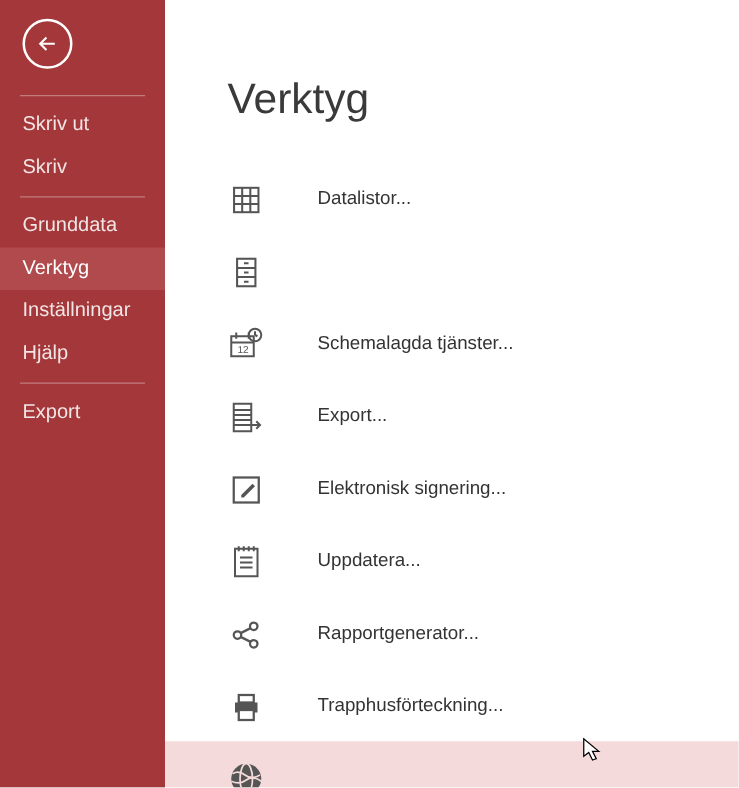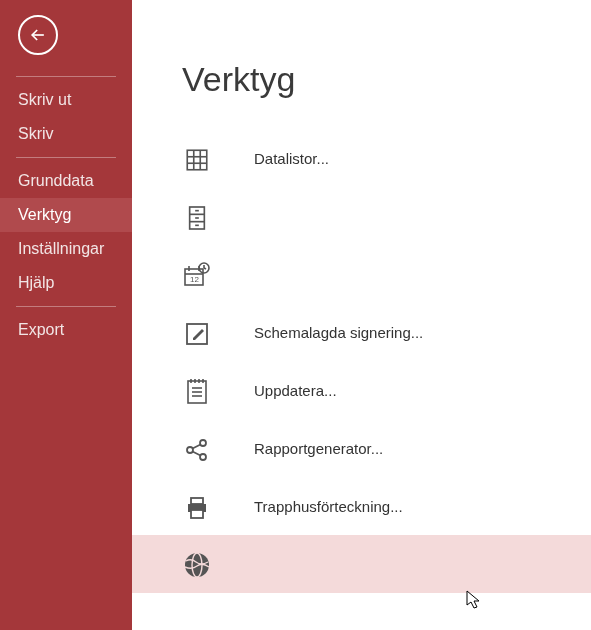--- a/index.html
+++ b/index.html
@@ -153,31 +153,46 @@
           <rect x="2" y="8" width="18" height="16"></rect>
           <line x1="2" y1="13" x2="20" y2="13"></line>
           <line x1="6" y1="5" x2="6" y2="10"></line>
             <line x1="16" y1="5" x2="16" y2="10"></line>
           <text x="7" y="21" font-size="8" fill="#555" stroke="none">12</text>
           <circle cx="21" cy="7" r="5"></circle>
             <line x1="21" y1="4" x2="21" y2="7"></line>
             <line x1="21" y1="7" x2="23" y2="8"></line>
         </svg>
       </span>
-    </div>
-
+      <span class="tool-label">Schemalagda tjänster...</span>
+    </div>
+
+    <div class="tool-item">
+      <span class="tool-icon">
+        <svg width="26" height="26" viewBox="0 0 26 26" fill="none" stroke="#555" stroke-width="1.6">
+          <rect x="3" y="2" width="14" height="22"></rect>
+          <line x1="3" y1="7" x2="17" y2="7"></line>
+            <line x1="3" y1="11" x2="17" y2="11"></line>
+            <line x1="3" y1="15" x2="17" y2="15"></line>
+            <line x1="3" y1="19" x2="17" y2="19"></line>
+          <path d="M17 19 L24 19"></path>
+            <path d="M21 16 L24 19 L21 22"></path>
+        </svg>
+      </span>
+      <span class="tool-label">Export...</span>
+    </div>
 
     <div class="tool-item">
       <span class="tool-icon">
         <svg width="26" height="26" viewBox="0 0 26 26" fill="none" stroke="#555" stroke-width="1.8">
           <rect x="3" y="3" width="20" height="20"></rect>
           <path d="M9 17 L18 8 L20 10 L11 19 L9 19 Z" fill="#555" stroke="none"></path>
         </svg>
       </span>
-      <span class="tool-label">Schemalagda signering...</span>
+      <span class="tool-label">Elektronisk signering...</span>
     </div>
 
     <div class="tool-item">
       <span class="tool-icon">
         <svg width="24" height="28" viewBox="0 0 24 28" fill="none" stroke="#555" stroke-width="1.6">
           <rect x="3" y="4" width="18" height="22"></rect>
           <line x1="6" y1="2" x2="6" y2="6"></line>
             <line x1="10" y1="2" x2="10" y2="6"></line>
             <line x1="14" y1="2" x2="14" y2="6"></line>
             <line x1="18" y1="2" x2="18" y2="6"></line>

